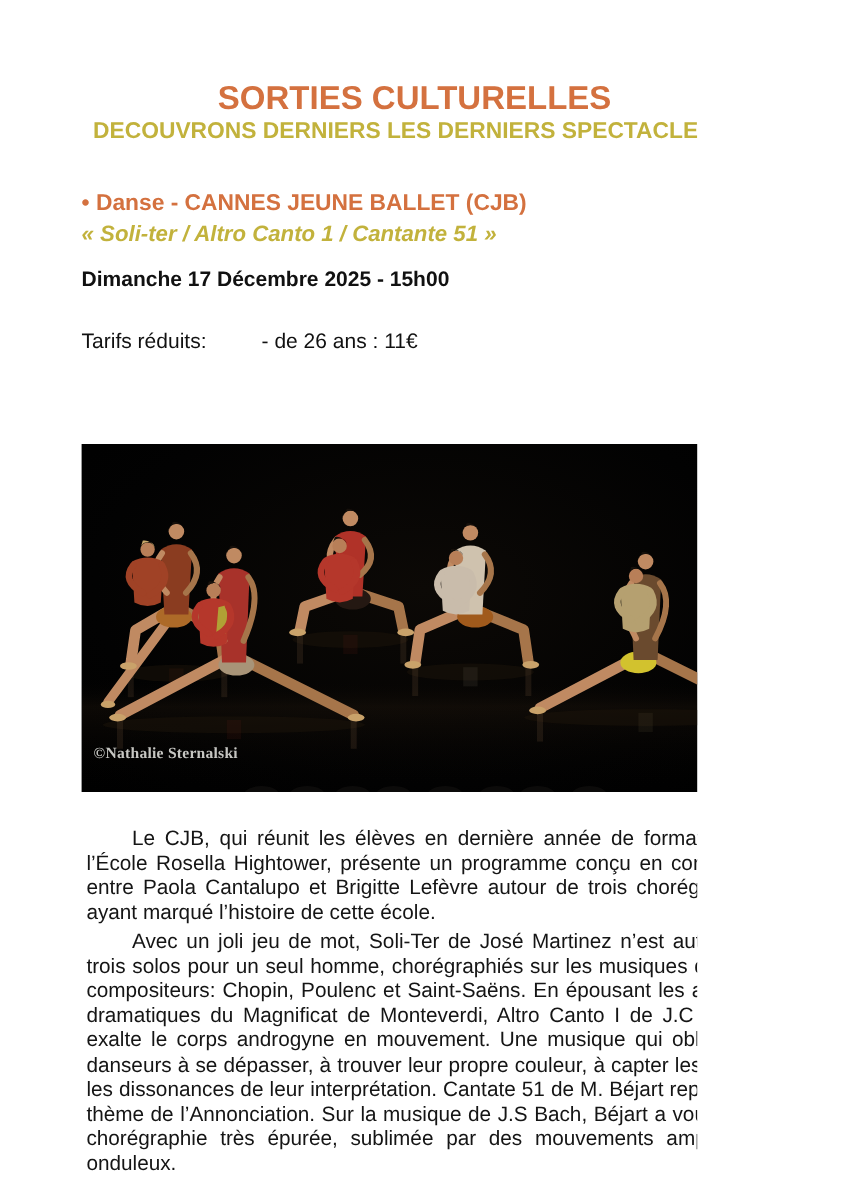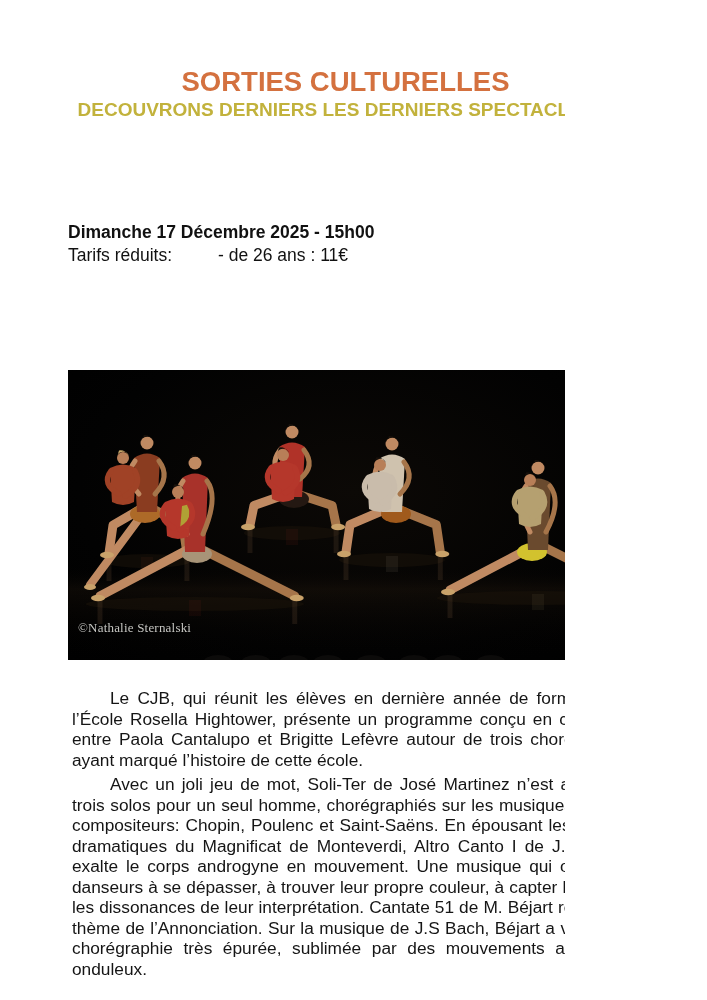--- a/index.html
+++ b/index.html
@@ -3,35 +3,36 @@
 <meta charset="utf-8">
 <style>
   :root{
     --orange:#d4713f;
     --olive:#c2b23c;
     --ink:#1a1a1a;
   }
   html,body{margin:0;padding:0;background:#fff;}
   .page{
     position:relative;width:565px;height:1000px;background:#fff;overflow:hidden;
-    font-family:"Liberation Sans",sans-serif;color:var(--ink);
+    font-family:"Liberation Sans",sans-serif;color:var(--ink);padding-left:16px;
   }
   .header{position:absolute;left:68px;top:66px;width:555px;text-align:center;}
   .title{margin:0;font-size:27.5px;line-height:1.15;font-weight:bold;color:var(--orange);}
   .subtitle{margin:1px 0 0;font-size:19px;line-height:1.15;font-weight:bold;color:var(--olive);}
   .event-heading{position:absolute;left:68px;top:159px;width:572px;}
   .category{font-size:19px;line-height:1.15;font-weight:bold;color:var(--orange);}
   .program{font-size:18.5px;line-height:1.15;font-weight:bold;font-style:italic;color:var(--olive);margin-top:3px;}
   .details{position:absolute;left:68px;top:221px;width:572px;font-size:17.5px;line-height:22.8px;color:#111;}
   .bold{font-weight:bold;}
-  .tarif-label{display:inline-block;width:150px;}
+  .tarif-label{display:inline-block;width:150px;margin-top:29px;}
   .tarif-indent{margin-left:16px;}
   .photo{
     position:absolute;left:68px;top:370px;width:572px;height:290px;
     background:radial-gradient(ellipse at 50% 42%, #0c0906 0%, #020202 68%, #000 100%);
+    font-weight:bold;
   }
   .photo svg{display:block;width:572px;height:290px;}
   .credit{
     position:absolute;left:10px;bottom:24px;
     font-family:"Liberation Serif",serif;font-size:13px;color:#c6c6c2;letter-spacing:.2px;
   }
   .body-text{
     position:absolute;left:68px;top:684px;width:572px;
     font-size:17.3px;line-height:20.5px;text-align:justify;color:#151515;
   }
@@ -40,20 +41,24 @@
 </head>
 <body>
 
 <div class="page">
 
   <div class="header">
     <h1 class="title">SORTIES CULTURELLES</h1>
     <h2 class="subtitle">DECOUVRONS DERNIERS LES DERNIERS SPECTACLES!!!</h2>
   </div>
 
+  <div class="event-heading">
+    <div class="category">• Danse - CANNES JEUNE BALLET (CJB)</div>
+    <div class="program">« Soli-ter / Altro Canto 1 / Cantante 51 »</div>
+  </div>
 
   <div class="details">
     <div class="bold">Dimanche 17 Décembre 2025 - 15h00</div>
     <div>
       <span class="tarif-label">Tarifs réduits:</span><span>- de 26 ans : 11€</span>
     </div>
   </div>
 
   <div class="photo">
     <svg id="dancers-svg" viewBox="0 0 572 290" aria-hidden="true">

